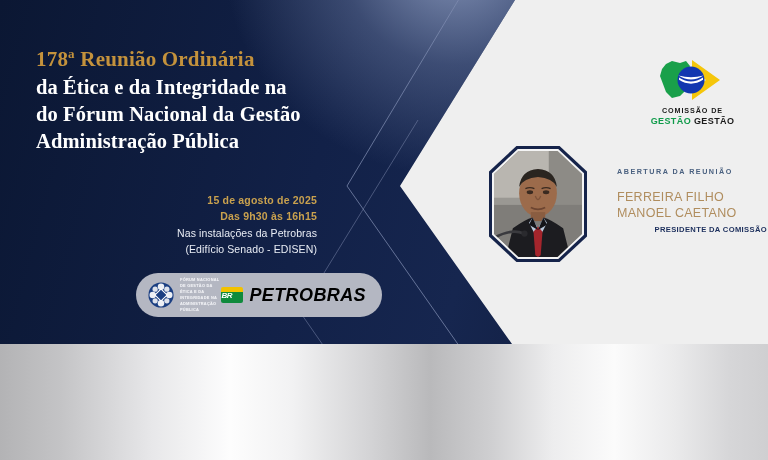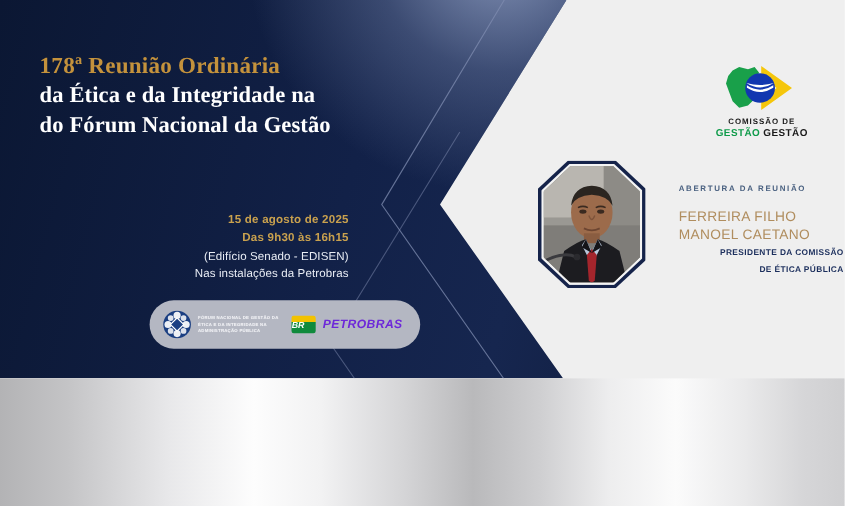--- a/index.html
+++ b/index.html
@@ -72,21 +72,21 @@
   .pb-box{
     width:22px;height:16px;border-radius:2px;overflow:hidden;position:relative;
     background:linear-gradient(180deg,#f2c200 0%,#f2c200 34%,#0f8a3c 34%,#0f8a3c 100%);
     display:flex;align-items:center;
   }
   .pb-box span{
     position:relative;z-index:2;color:#ffffff;font-size:8px;font-weight:bold;
     font-style:italic;letter-spacing:-.3px;
   }
   .pb-word{
-    margin-left:6px;color:#6d28d9;font-size:11px;font-weight:bold;
+    margin-left:6px;color:#000000;font-size:18px;font-weight:bold;
     font-style:italic;letter-spacing:.4px;
   }
 
   
   .emblem{position:absolute;left:640px;top:58px;width:105px;text-align:center;}
   .emblem svg{display:block;margin:0 auto;}
   .em-l1{font-size:7.2px;font-weight:bold;color:#1a1a1a;letter-spacing:.9px;margin-top:2px;}
   .em-l2{font-size:9px;font-weight:bold;letter-spacing:.4px;margin-top:1px;}
   .em-green{color:#0f9b4a;}
   .em-dark{color:#1a1a1a;}
@@ -140,27 +140,28 @@
     </svg>
   </div>
 
   <div class="silver-top"></div>
   <div class="silver"></div>
 
   <div class="headline">
     <div class="h-gold">178<sup>a</sup> Reunião Ordinária</div>
     <div class="h-white">da Ética e da Integridade na</div>
     <div class="h-white">do Fórum Nacional da Gestão</div>
+    <div class="h-white">Administração Pública</div>
   </div>
 
   <div class="details">
     <div class="d-gold">15 de agosto de 2025</div>
     <div class="d-gold">Das 9h30 às 16h15</div>
+    <div class="d-white">Nas instalações da Petrobras</div>
     <div class="d-white">(Edifício Senado - EDISEN)</div>
-    <div class="d-white">Nas instalações da Petrobras</div>
   </div>
 
   <div class="pill">
     <div class="pill-fnge">
       <span class="fnge-mark">
         <svg viewBox="0 0 60 60" width="26" height="26">
           <circle cx="30" cy="30" r="29" fill="#1b3f82"></circle>
           <circle cx="30" cy="11" r="7.5" fill="#ffffff" opacity=".92"></circle>
           <circle cx="49" cy="30" r="7.5" fill="#ffffff" opacity=".92"></circle>
           <circle cx="30" cy="49" r="7.5" fill="#ffffff" opacity=".92"></circle>
@@ -234,16 +235,15 @@
         <circle cx="35" cy="92" r="3.4" fill="#2a2a2e"></circle>
       </svg>
     </div>
   </div>
 
   <div class="speaker">
     <div class="sp-kicker">ABERTURA DA REUNIÃO</div>
     <div class="sp-name">FERREIRA FILHO</div>
     <div class="sp-name">MANOEL CAETANO</div>
     <div class="sp-role">PRESIDENTE DA COMISSÃO</div>
-    <div class="sp-role">DE ÉTICA PÚBLICA</div>
   </div>
 
 </div>
 
 </body></html>

